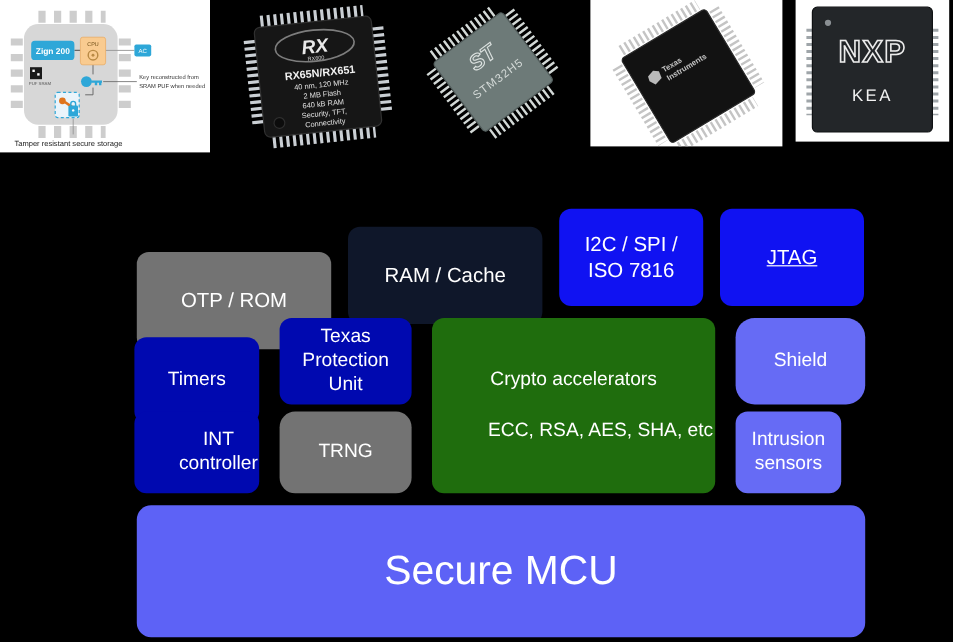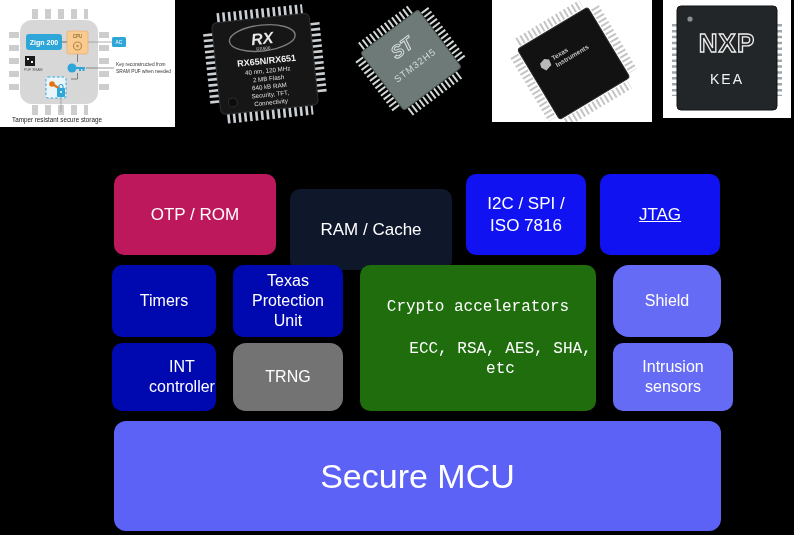--- a/index.html
+++ b/index.html
@@ -33,28 +33,28 @@
     justify-content: center;
     text-align: center;
     color: #ffffff;
     line-height: 1.25;
   }
   .blk .lbl { display: block; }
   .b0  { left: 114px; top: 174px; width: 162px; height: 81px; font-size: 17px; }
   .b1  { left: 290px; top: 174px; width: 162px; height: 81px; font-size: 17px; }
   .b2  { left: 466px; top: 174px; width: 120px; height: 81px; font-size: 17px; padding: 0 10px; }
   .b3  { left: 600px; top: 174px; width: 120px; height: 81px; font-size: 17px; }
-  .b4  { left: 112px; top: 265px; width: 104px; height: 72px; font-size: 16px; }
+  .b4  { left: 112px; top: 281px; width: 104px; height: 72px; font-size: 16px; }
   .b5  { left: 233px; top: 265px; width: 110px; height: 72px; font-size: 16px; padding: 0 6px; }
   .b6  { left: 360px; top: 265px; width: 236px; height: 146px; font-size: 16px; }
   .b6 .sub { margin-top: 22px; max-width: 200px; margin-left: 45px; }
   .b7  { left: 613px; top: 265px; width: 108px; height: 72px; font-size: 16px; border-radius: 16px; }
   .b8  { left: 112px; top: 343px; width: 104px; height: 68px; font-size: 16px; padding: 0 8px; }
   .b9  { left: 233px; top: 343px; width: 110px; height: 68px; font-size: 16px; }
-  .b10 { left: 613px; top: 343px; width: 120px; height: 68px; font-size: 16px; padding: 0 8px; }
+  .b10 { left: 613px; top: 343px; width: 88px; height: 68px; font-size: 16px; padding: 0 8px; }
   .b11 { left: 114px; top: 421px; width: 607px; height: 110px; font-size: 34px; border-radius: 12px; }
 </style>
 </head>
 <body>
 
 <div class="stage">
 
   <div class="chip-card card-white zign-card">
     <svg viewBox="0 0 175 127">
       <g stroke="#cdcdcd" stroke-width="10" stroke-dasharray="6 7" fill="none">
@@ -169,39 +169,39 @@
         <path d="M12 24 V96"></path>
           <path d="M116 24 V96"></path>
       </g>
       <rect x="14" y="6" width="100" height="104" rx="4" fill="#232629" stroke="#101214"></rect>
       <circle cx="27" cy="19" r="2.6" fill="#8a8f93"></circle>
       <text x="64" y="52" text-anchor="middle" font-size="26" font-weight="bold" letter-spacing="1" fill="none" stroke="#ececec" stroke-width="1.3">NXP</text>
       <text x="64" y="84" text-anchor="middle" font-size="14" fill="#f2f2f2" letter-spacing="2">KEA</text>
     </svg>
   </div>
 
-  <div class="blk b0" style="background-color: #be185d;">
+  <div class="blk b0" style="background-color: #737373; margin-top: 36px;">
     <span class="lbl">OTP / ROM</span>
   </div>
   <div class="blk b1" style="background-color: #0f172a; margin-top: 15px;">
     <span class="lbl">RAM / Cache</span>
   </div>
   <div class="blk b2" style="background-color: rgb(16, 18, 242);">
     <span class="lbl">I2C / SPI / ISO 7816</span>
   </div>
   <div class="blk b3" style="background-color: rgb(16, 18, 242); text-decoration: underline;">
     <span class="lbl">JTAG</span>
   </div>
   <div class="blk b4" style="background-color: rgb(0, 9, 176);">
     <span class="lbl">Timers</span>
   </div>
   <div class="blk b5" style="background-color: rgb(0, 9, 176);">
     <span class="lbl">Texas Protection Unit</span>
   </div>
-  <div class="blk b6" style="background-color: rgb(31, 109, 13); font-family: Liberation Mono, monospace;">
+  <div class="blk b6" style="background-color: rgb(31, 109, 13);">
     <span class="lbl">Crypto accelerators</span>
     <span class="lbl sub">ECC, RSA, AES, SHA, etc</span>
   </div>
   <div class="blk b7" style="background-color: rgb(102, 107, 245);">
     <span class="lbl">Shield</span>
   </div>
   <div class="blk b8" style="background-color: rgb(0, 9, 176); padding-left: 44px;">
     <span class="lbl">INT controller</span>
   </div>
   <div class="blk b9" style="background-color: #737373; border-radius: 13px;">

